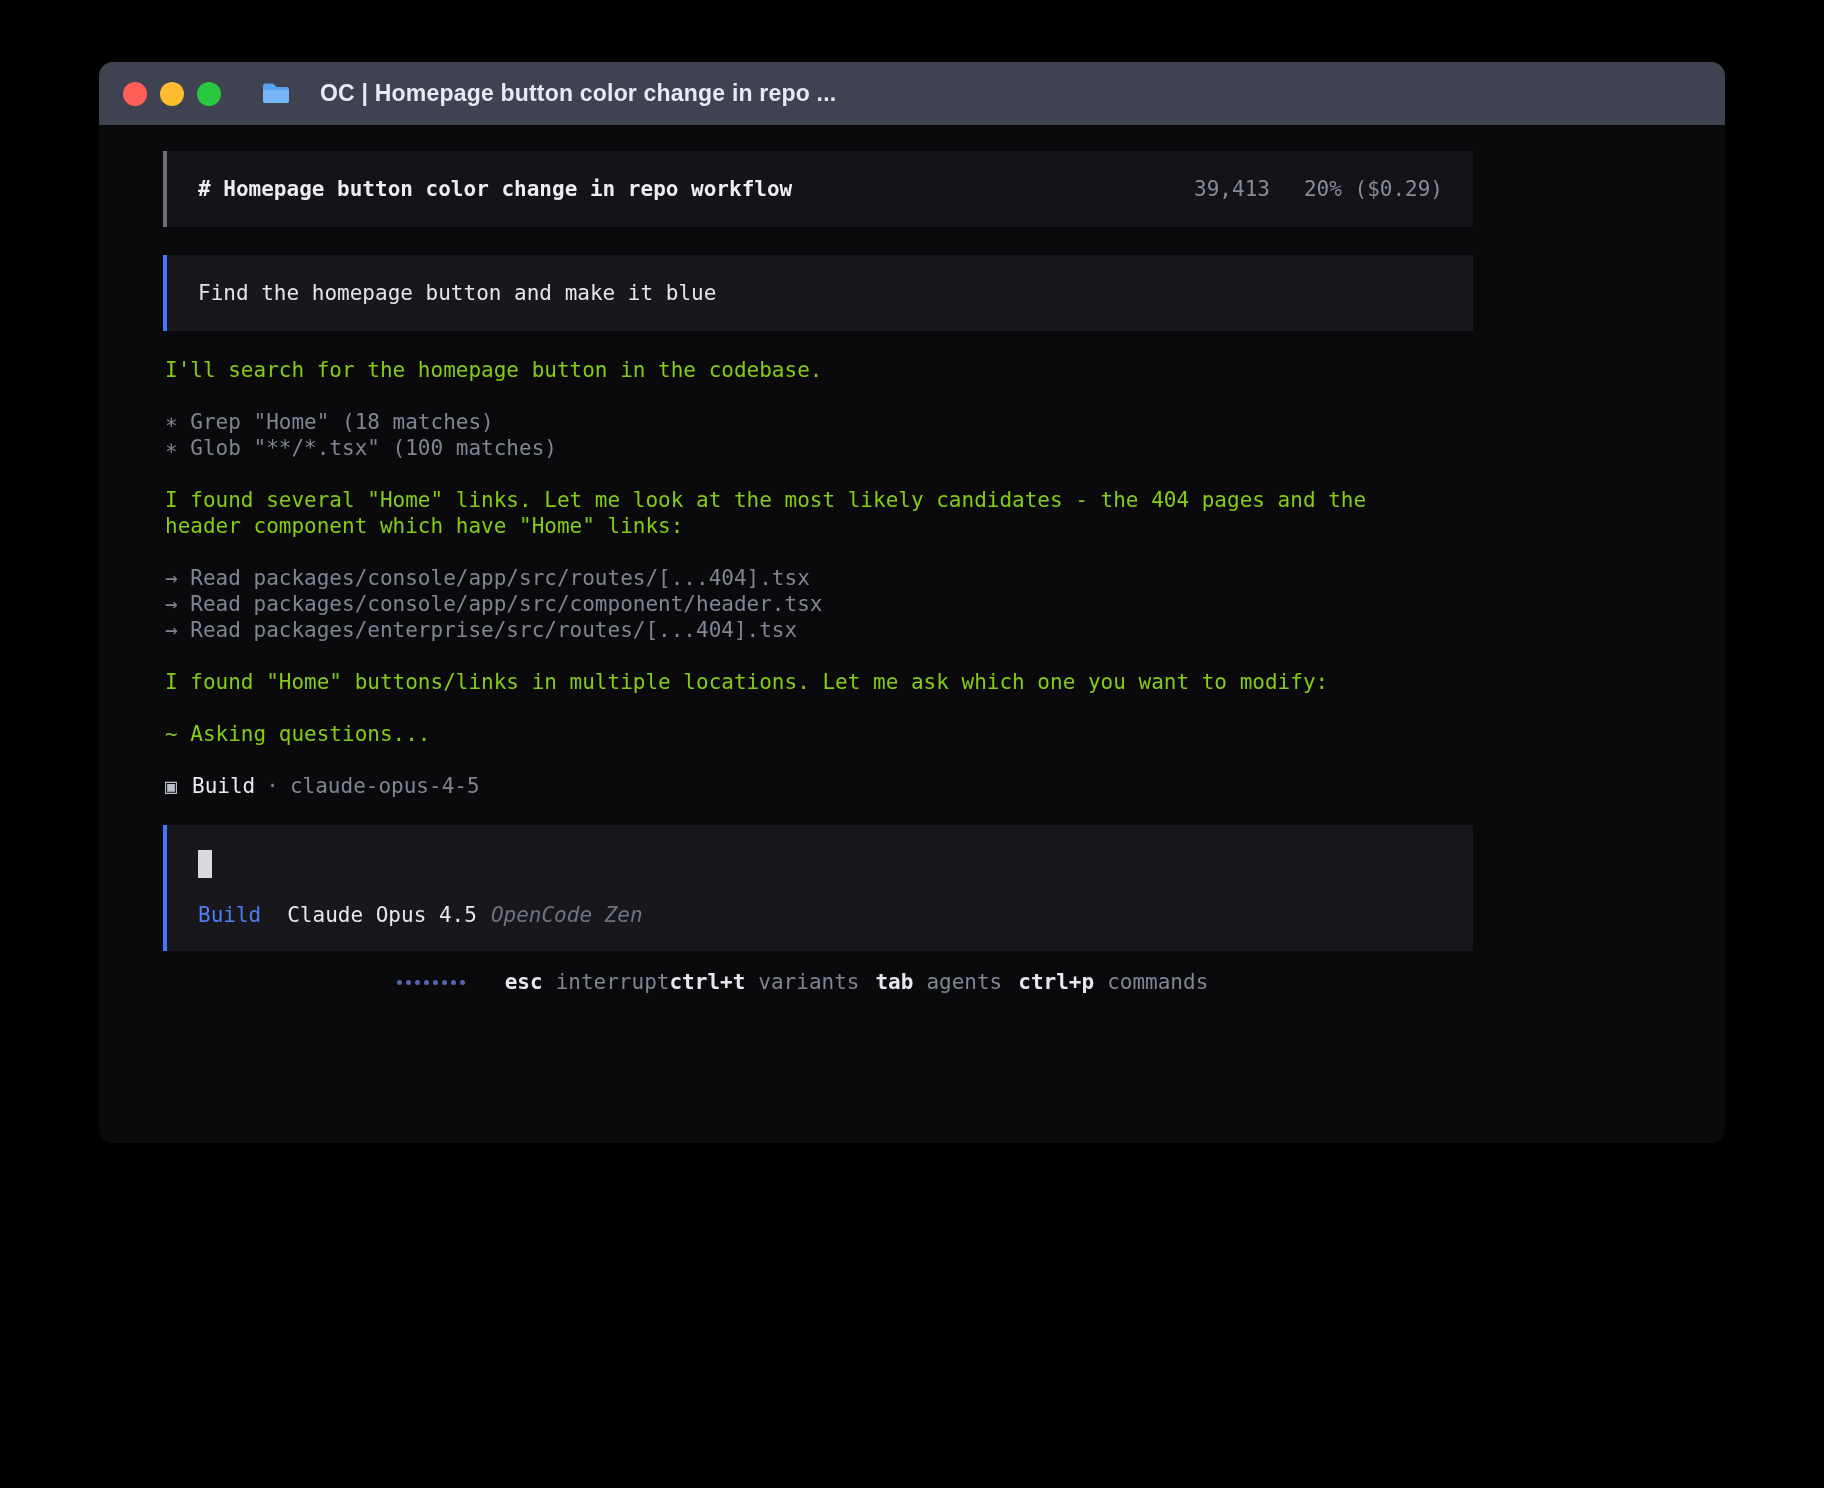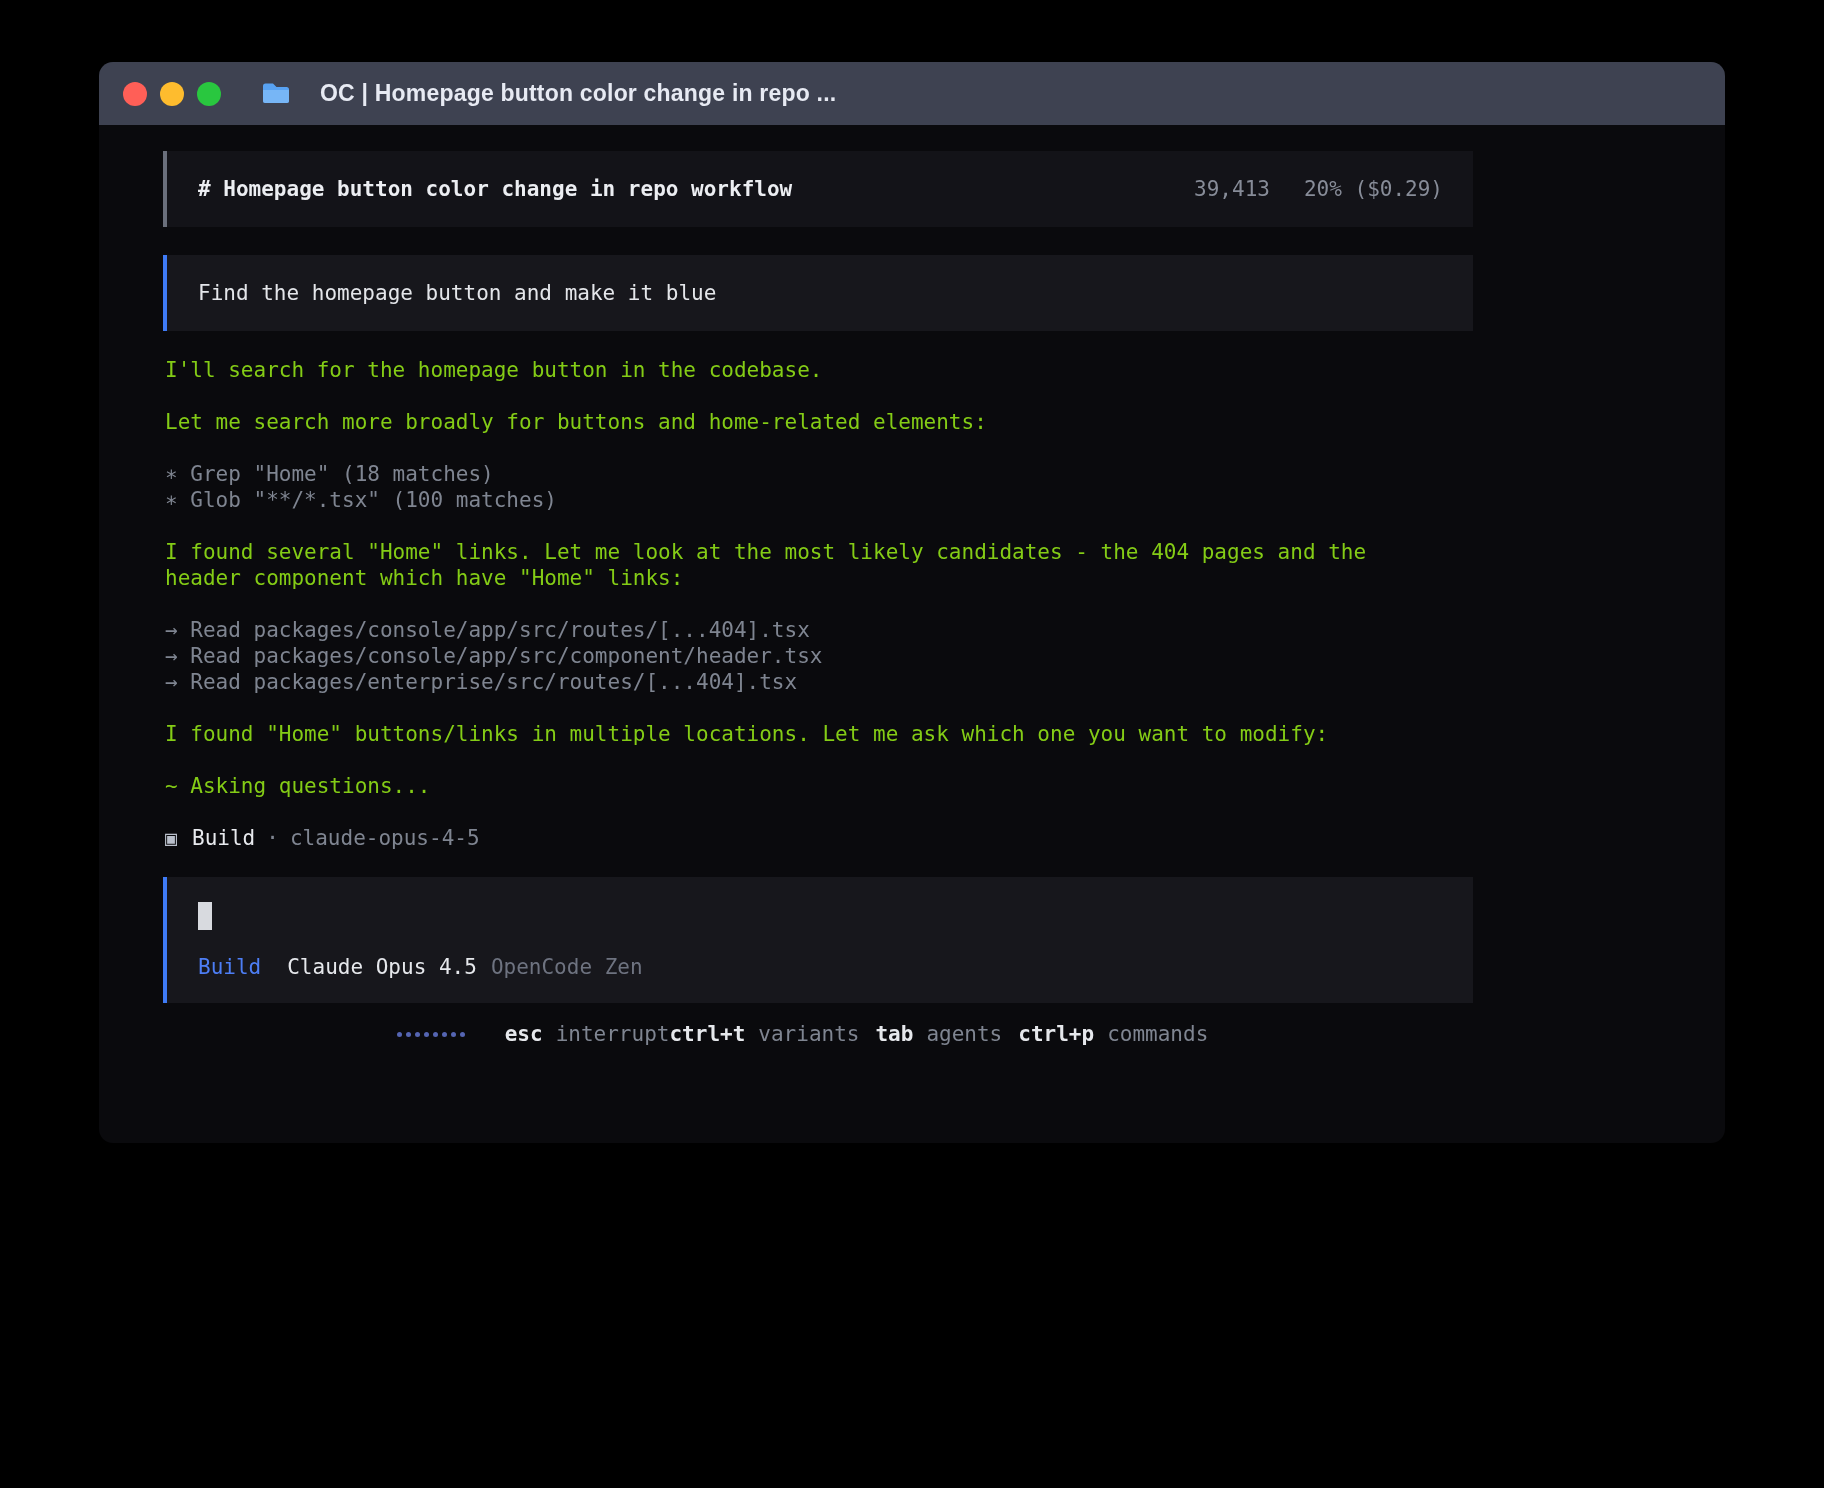--- a/index.html
+++ b/index.html
@@ -59,21 +59,21 @@
     margin-top:26px; background:#17171c; border-left:4px solid #3f7bf6;
     padding:25px 30px 23px 31px; cursor:text;
   }
   .cursor {
     display:inline-block; width:14px; height:28px; background:#d8dadf;
     vertical-align:middle;
   }
   .input-footer { margin-top:24px; display:flex; align-items:baseline; }
   .f-mode { color:#4d7ef5; margin-right:26px; }
   .f-model { color:#e6e8ec; margin-right:14px; }
-  .f-provider { color:#6e7380; }
+  .f-provider { color:#6e7380;font-style:italic; }
   
   .statusbar {
     margin-top:18px; display:flex; justify-content:center;
     align-items:center; padding-left:35px;
   }
   .sb-left { display:flex; align-items:center; }
   .spinner { display:flex; gap:4px; margin-right:40px; }
   .spinner .dot { width:5px; height:5px; border-radius:50%; background:#5565b2; }
   .sb-key { font-weight:700; color:#e6e8ec; }
   .sb-label { color:#7f8591; margin-left:13px; }
@@ -111,21 +111,20 @@
       </span>
     </div>
 
     <div class="block user-block">
       <span>Find the homepage button and make it blue</span>
     </div>
 
     <p class="prose">I'll search for the homepage button in the codebase.</p>
 
 
-    <p class="prose">Let me search more broadly for buttons and home-related elements:</p>
 
     <div class="toolgroup">
       <div class="tool">∗ Grep "Home" (18 matches)</div>
       <div class="tool">∗ Glob "**/*.tsx" (100 matches)</div>
     </div>
 
     <p class="prose">I found several "Home" links. Let me look at the most likely candidates - the 404 pages and the header component which have "Home" links:</p>
 
     <div class="toolgroup">
       <div class="tool">→ Read packages/console/app/src/routes/[...404].tsx</div>

